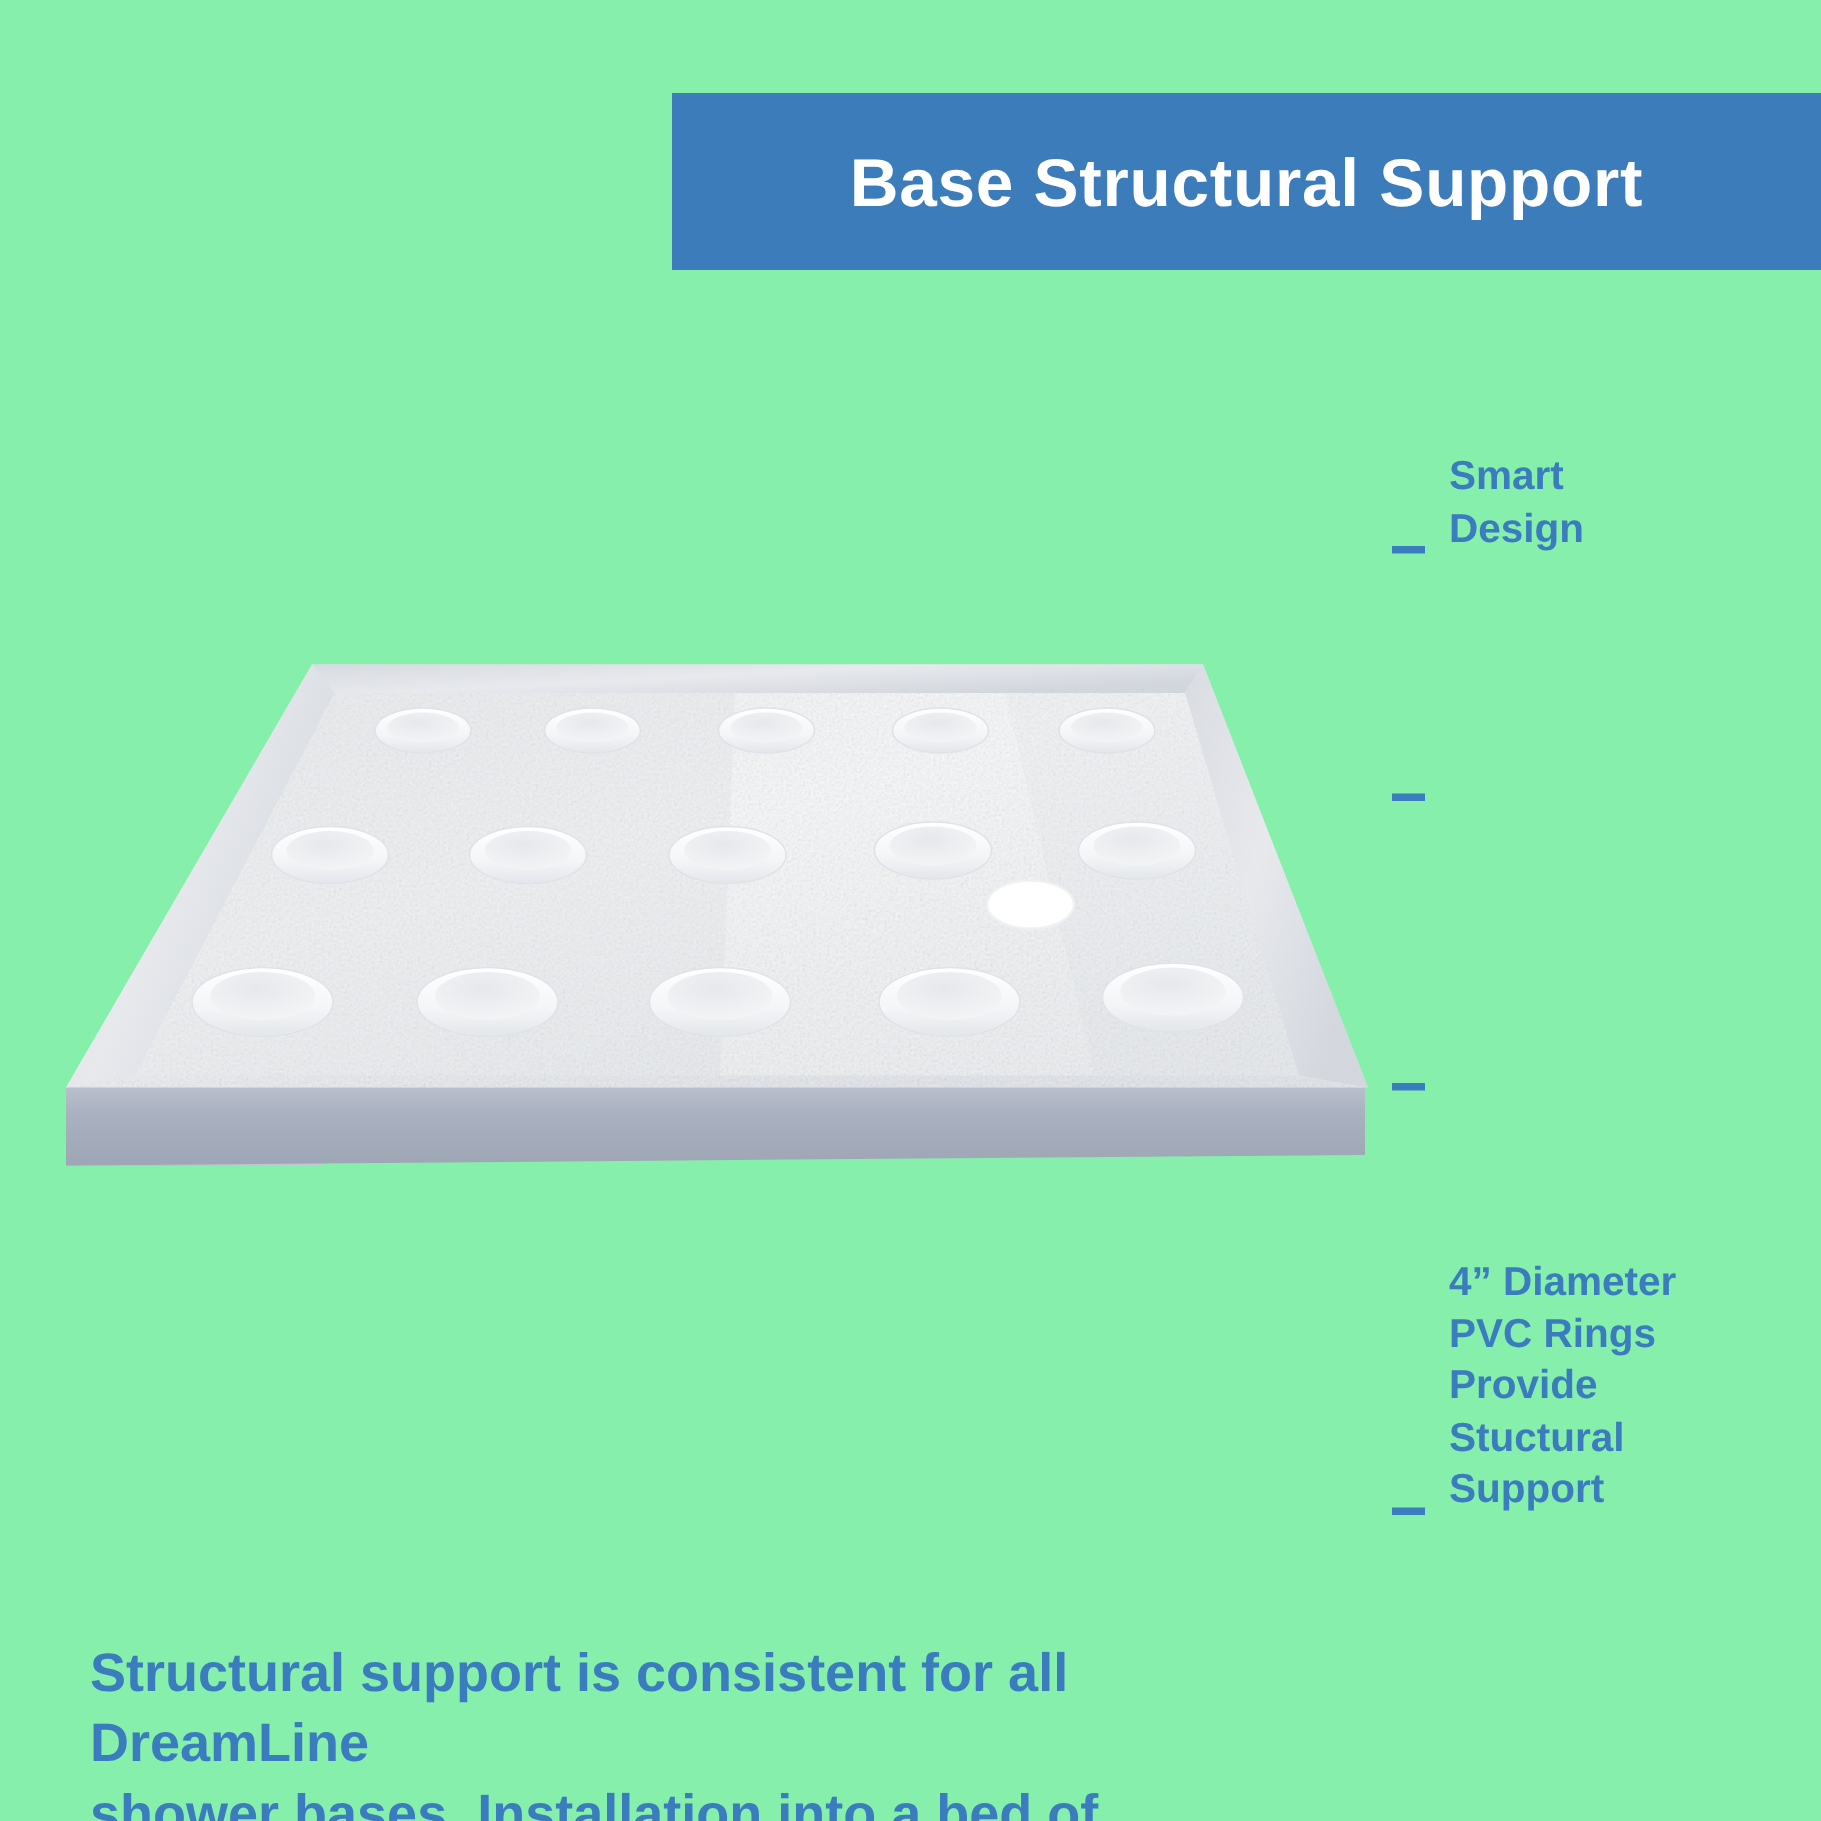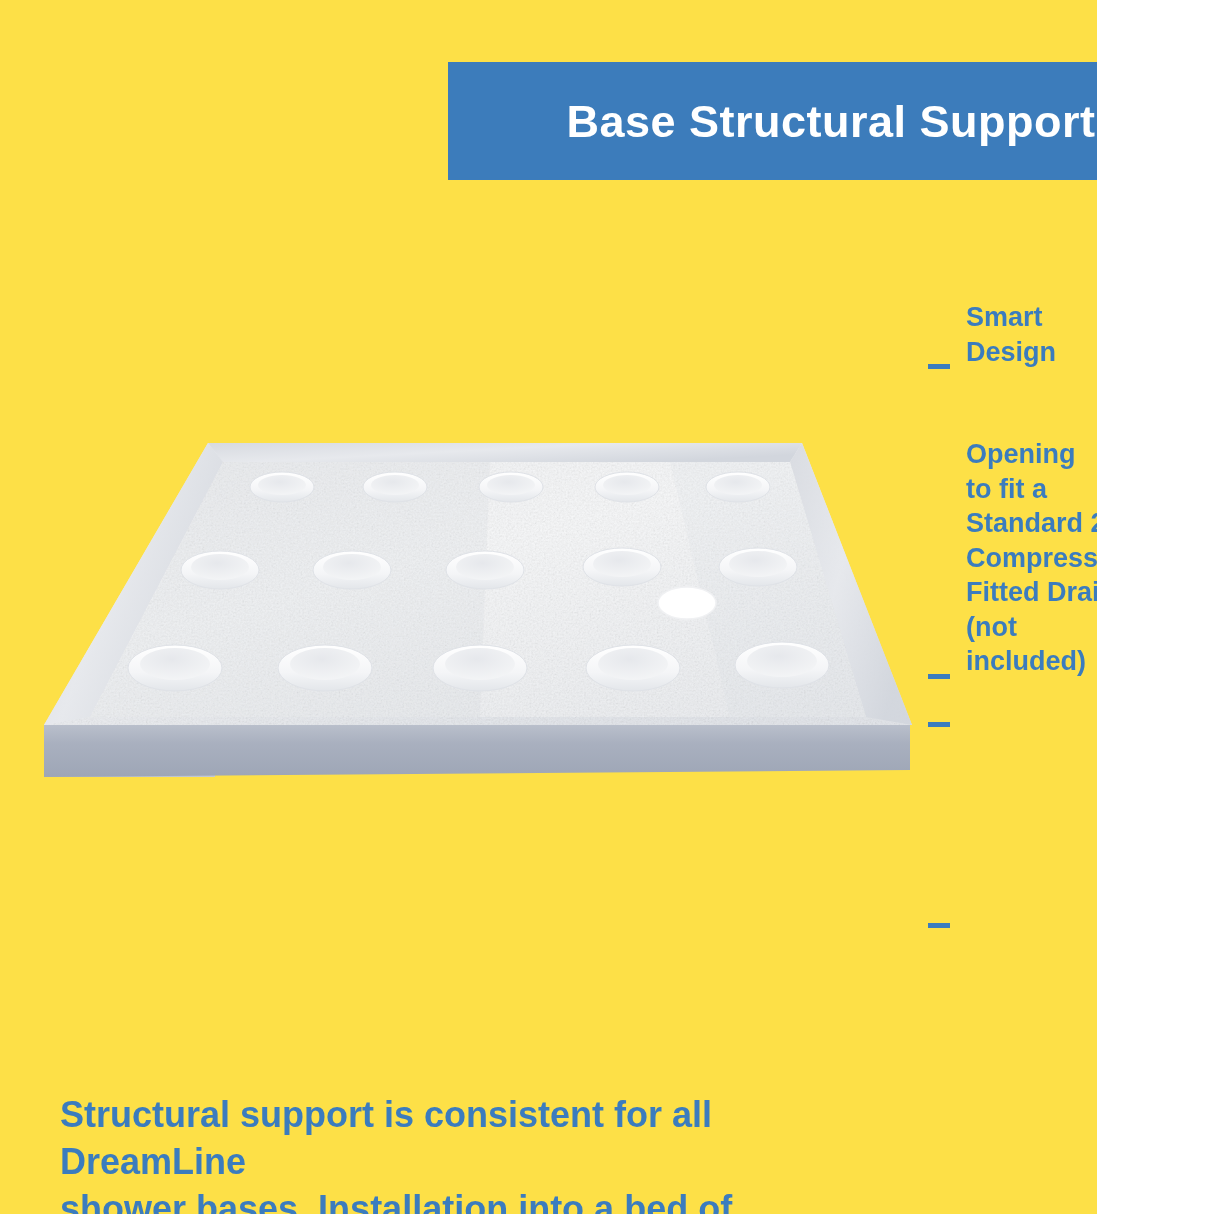--- a/index.html
+++ b/index.html
@@ -5,23 +5,23 @@
   html, body {
     margin: 0;
     padding: 0;
     background: #ffffff;
   }
   body {
     font-family: "Liberation Sans", sans-serif;
   }
   #page {
     position: relative;
-    width: 1097px;
+    width: 1214px;
     height: 1214px;
-    background: #fde047;
+    background: #86efac;
     overflow: hidden;
   }
 
   
   #header-bar {
     position: absolute;
     left: 448px;
     top: 62px;
     width: 766px;
     height: 118px;
@@ -247,33 +247,32 @@
   </div>
 
   <div class="callout" id="callout-smart-design">
     <span class="callout-dash"></span>
     <span class="callout-text">Smart
 Design</span>
   </div>
 
   <div class="callout" id="callout-drain-opening">
     <span class="callout-dash"></span>
-    <span class="callout-text">Opening
-to fit a
-Standard 2”
-Compression
-Fitted Drain
-(not included)</span>
   </div>
 
   <div class="callout" id="callout-fiberglass">
     <span class="callout-dash"></span>
   </div>
 
   <div class="callout" id="callout-pvc-rings">
     <span class="callout-dash"></span>
+    <span class="callout-text">4” Diameter
+PVC Rings
+Provide
+Stuctural
+Support</span>
   </div>
 
   <div id="footer-note">Structural support is consistent for all DreamLine
 shower bases. Installation into a bed of mortar
 is required.</div>
 
 </div>
 
 </body></html>

